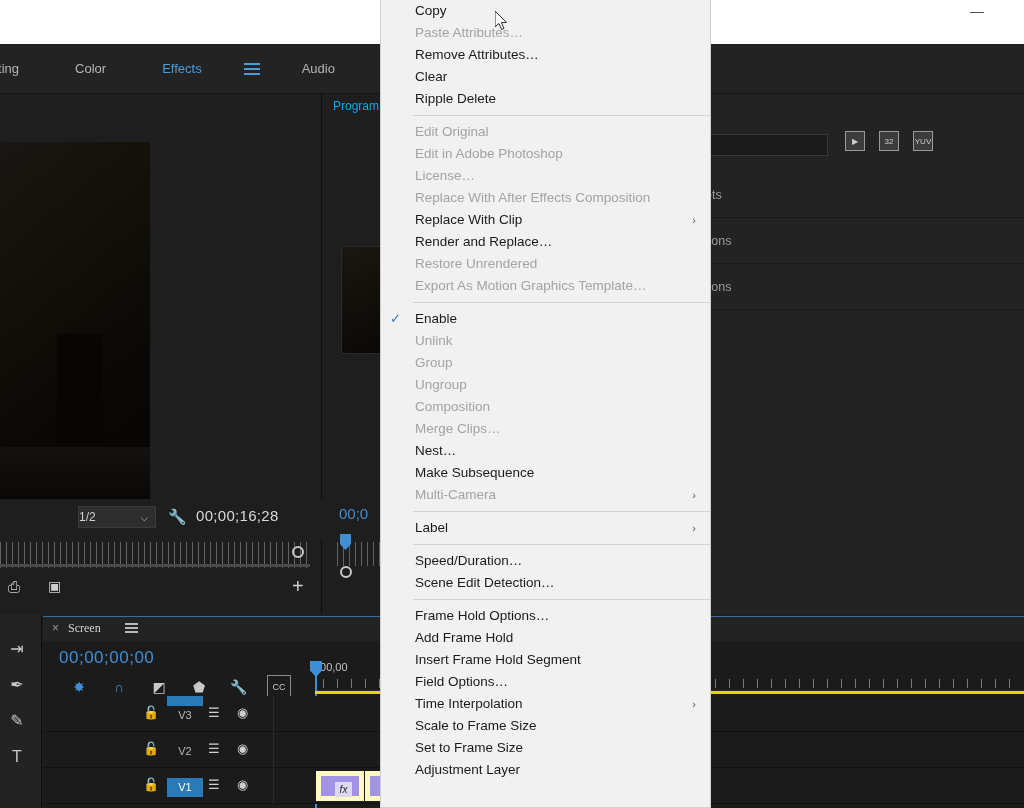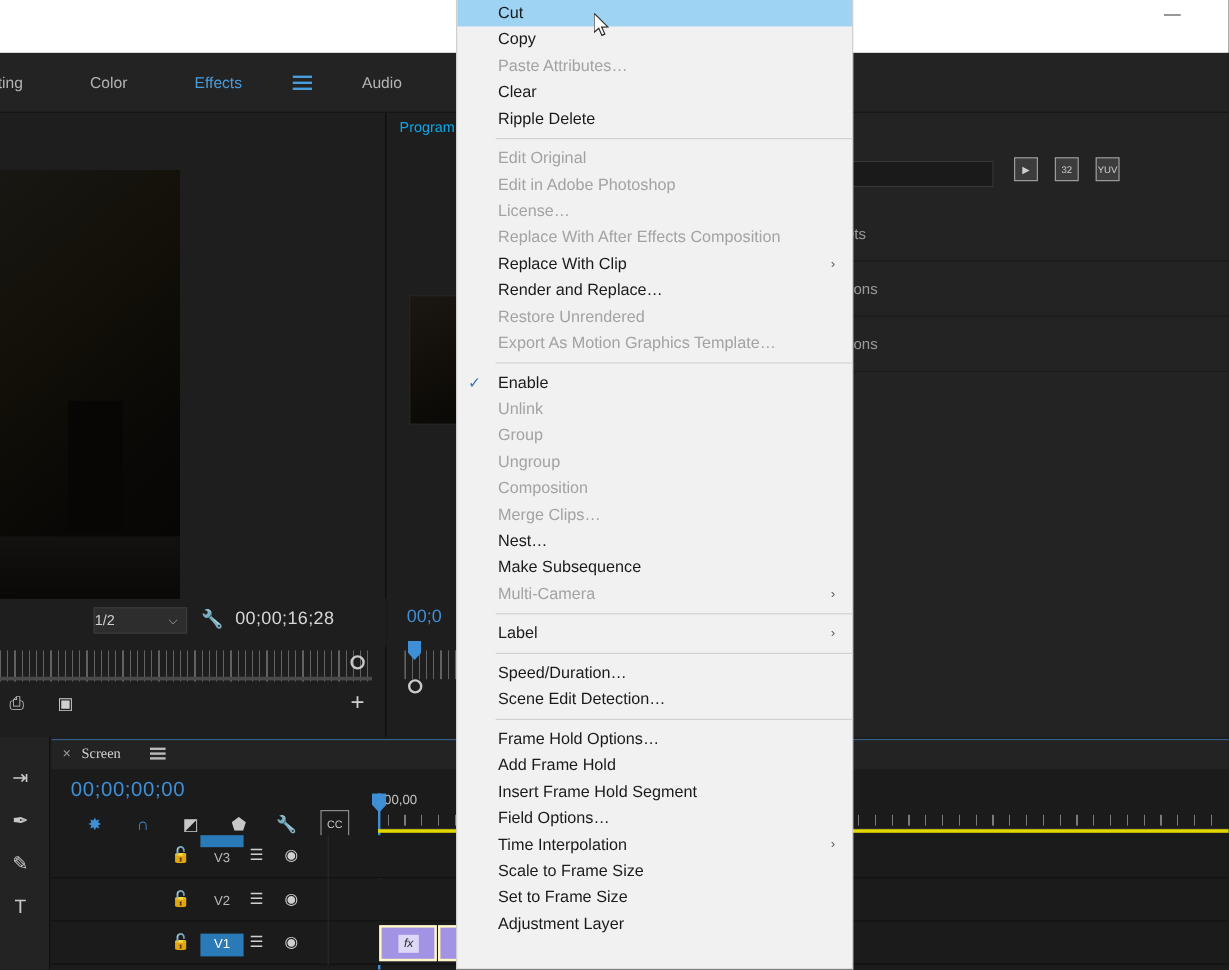--- a/index.html
+++ b/index.html
@@ -258,21 +258,21 @@
     position: absolute; left: 165px; top: 9px; color: #cfcfcf; font-size: 13px;
   }
   .trk-eye {
     position: absolute; left: 194px; top: 9px; color: #cfcfcf; font-size: 13px;
   }
   .trk-divider {
     position: absolute; left: 230px; top: 0; width: 1px; height: 36px; background: #2a2a2a;
   }
   .clip {
     position: absolute; top: 3px; height: 30px;
-    background: #a393e4; border: 2px solid #fef9c3;
+    background: #a393e4; border: 5px solid #fef9c3;
   }
   .clip .fx {
     position: absolute; left: 14px; top: 6px; width: 17px; height: 15px;
     background: #ded8f7; color: #2a2a2a; font-size: 10px;
     font-style: italic; text-align: center; line-height: 15px;
   }
   .tl-audio-sel {
     position: absolute; left: 124px; top: 0px; width: 36px; height: 10px;
     background: #2a7ab8;
   }
@@ -438,23 +438,23 @@
             <div class="clip" style="left: 322px; width: 48px;">
               <span class="fx">fx</span>
             </div>
           </div>
           <div class="tl-audio-sel"></div>
         </div>
     </div>
   </div>
 
   <div class="ctxmenu" id="ctxmenu">
-      <div class="mi hl"><span>Cut</span></div>
       <div class="mi"><span>Copy</span></div>
       <div class="mi dis"><span>Paste Attributes…</span></div>
+      <div class="mi"><span>Remove Attributes…</span></div>
       <div class="mi"><span>Clear</span></div>
       <div class="mi"><span>Ripple Delete</span></div>
       <div class="sep"></div>
       <div class="mi dis"><span>Edit Original</span></div>
       <div class="mi dis"><span>Edit in Adobe Photoshop</span></div>
       <div class="mi dis"><span>License…</span></div>
       <div class="mi dis"><span>Replace With After Effects Composition</span></div>
       <div class="mi"><span>Replace With Clip</span><span class="arrow">›</span></div>
       <div class="mi"><span>Render and Replace…</span></div>
       <div class="mi dis"><span>Restore Unrendered</span></div>

